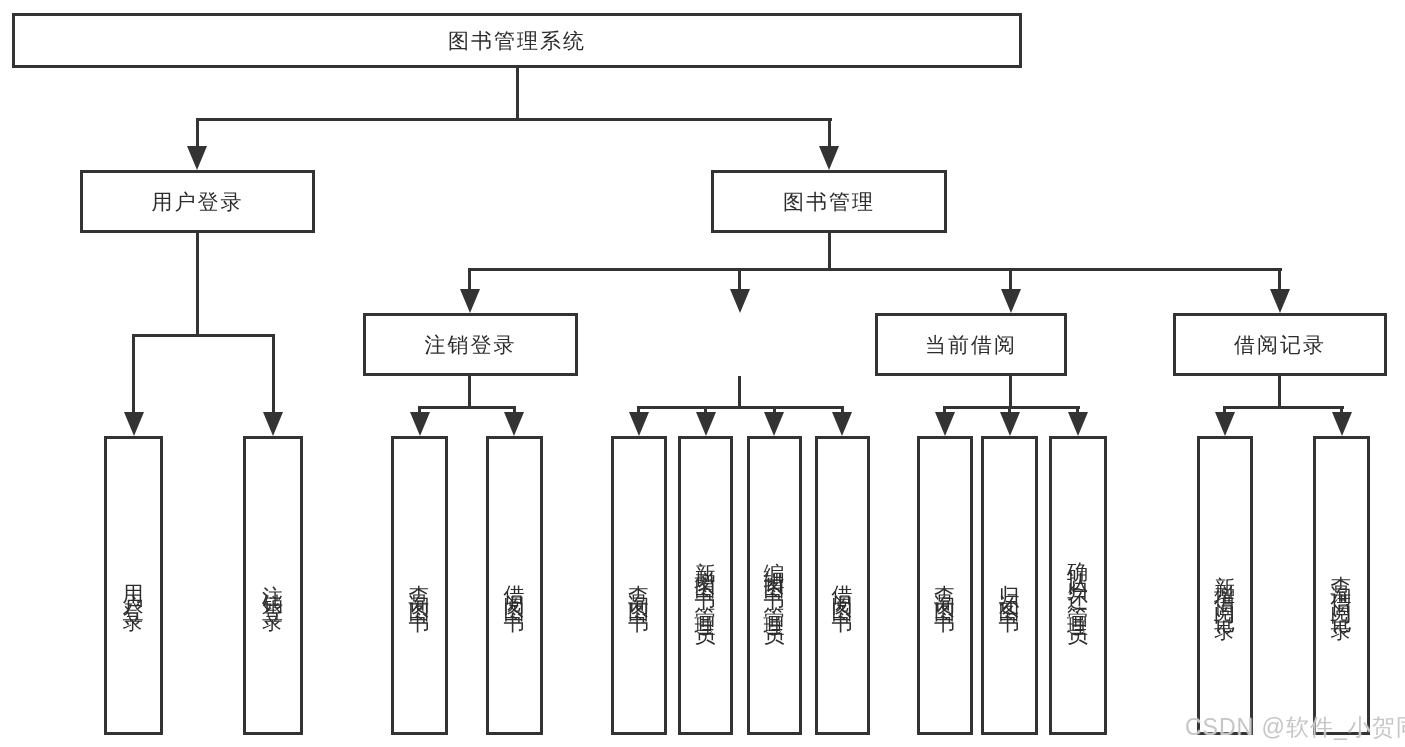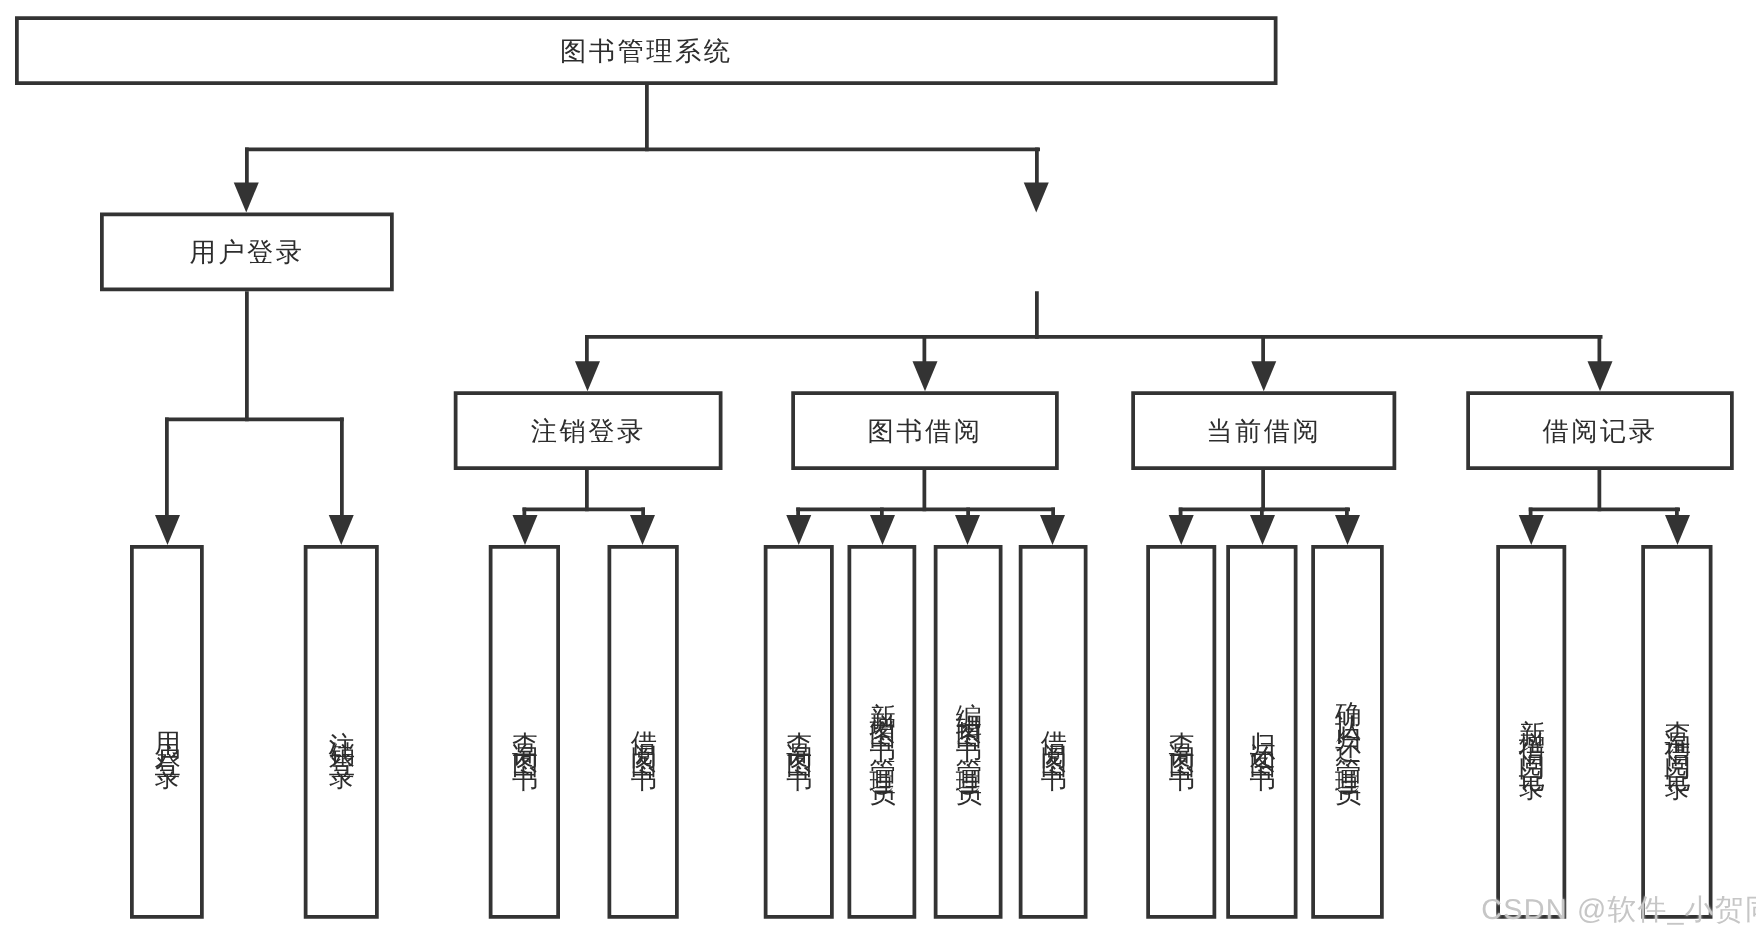--- a/index.html
+++ b/index.html
@@ -51,20 +51,23 @@
   <div class="vline" style="left:516px;top:68px;height:53px"></div>
   <div class="hline" style="left:196px;top:118px;width:636px"></div>
   <div class="vline" style="left:196px;top:118px;height:30px"></div>
   <div class="ahead" style="left:187px;top:146px"></div>
   <div class="vline" style="left:828px;top:118px;height:30px"></div>
   <div class="ahead" style="left:819px;top:146px"></div>
 
   <div class="box" style="left:80px;top:170px;width:235px;height:63px">
     <span class="hlabel">用户登录</span>
   </div>
+  <div class="box" style="left:711px;top:170px;width:236px;height:63px">
+    <span class="hlabel">图书管理</span>
+  </div>
 
   <div class="vline" style="left:196px;top:233px;height:104px"></div>
   <div class="hline" style="left:132px;top:334px;width:143px"></div>
   <div class="vline" style="left:132px;top:334px;height:80px"></div>
   <div class="ahead" style="left:124px;top:412px"></div>
   <div class="vline" style="left:272px;top:334px;height:80px"></div>
   <div class="ahead" style="left:263px;top:412px"></div>
 
   <div class="vline" style="left:828px;top:233px;height:38px"></div>
   <div class="hline" style="left:468px;top:268px;width:814px"></div>
@@ -73,24 +76,21 @@
   <div class="vline" style="left:738px;top:268px;height:24px"></div>
   <div class="ahead" style="left:730px;top:289px"></div>
   <div class="vline" style="left:1009px;top:268px;height:24px"></div>
   <div class="ahead" style="left:1001px;top:289px"></div>
   <div class="vline" style="left:1278px;top:268px;height:24px"></div>
   <div class="ahead" style="left:1270px;top:289px"></div>
 
   <div class="box" style="left:363px;top:313px;width:215px;height:63px">
     <span class="hlabel">注销登录</span>
   </div>
-  <div class="box" style="left:633px;top:313px;width:214px;height:63px">
-    <span class="hlabel">图书借阅</span>
-  </div>
-  <div class="box" style="left:905px;top:313px;width:212px;height:63px">
+  <div class="box" style="left:875px;top:313px;width:192px;height:63px">
     <span class="hlabel">当前借阅</span>
   </div>
   <div class="box" style="left:1173px;top:313px;width:214px;height:63px">
     <span class="hlabel">借阅记录</span>
   </div>
 
   <div class="vline" style="left:468px;top:376px;height:33px"></div>
   <div class="hline" style="left:418px;top:406px;width:98px"></div>
   <div class="vline" style="left:418px;top:406px;height:10px"></div>
   <div class="ahead" style="left:410px;top:412px"></div>

